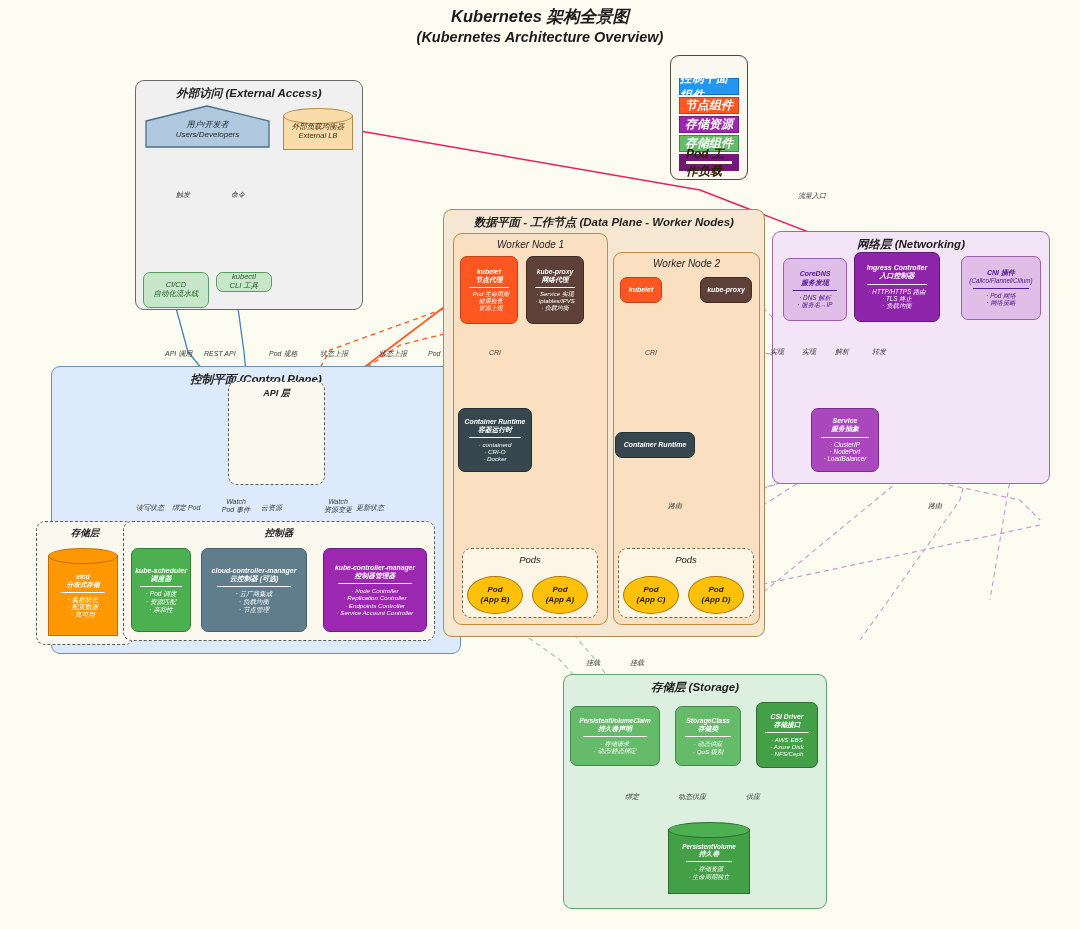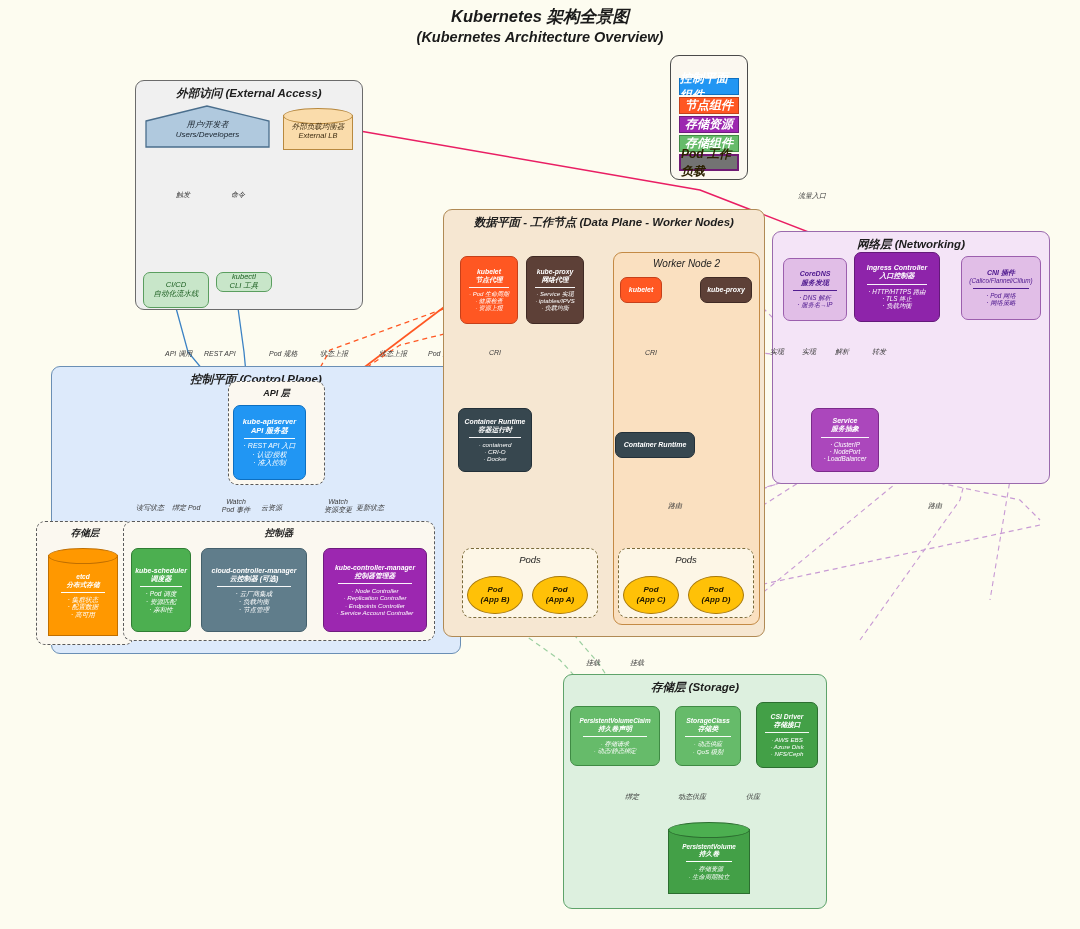--- a/index.html
+++ b/index.html
@@ -85,21 +85,21 @@
 
   .legend-row{
     position:absolute;left:8px;right:8px;height:17px;
     display:flex;align-items:center;justify-content:center;
     font-size:12px;font-weight:bold;box-sizing:border-box;
   }
   .lg-blue{background:#2196f3;border:1px solid #0d6fc0;color:#fff;}
   .lg-orange{background:#ff5722;border:1px solid #c5401a;color:#fff;}
   .lg-purple{background:#9c27b0;border:1px solid #6f1b7e;color:#fff;}
   .lg-green{background:#66bb6a;border:1px solid #3f8a44;color:#fff;}
-  .lg-amber{background:#737373;border:2px solid #701a75;color:#2b2100;}
+  .lg-amber{background:#fef9c3;border:7px solid #701a75;color:#2b2100;}
 </style>
 </head>
 <body>
 
 <div id="canvas">
 
   <div class="ttl ttl1">Kubernetes 架构全景图</div>
   <div class="ttl ttl2">(Kubernetes Architecture Overview)</div>
 
   <svg class="edges" viewBox="0 0 1080 929">
@@ -248,30 +248,20 @@
   <div class="elabel" style="left:798px;top:192px;">流量入口</div>
 
   <div class="cluster c-cp" style="left:51px;top:366px;width:410px;height:288px;">
     <div class="clabel">控制平面 (Control Plane)</div>
   </div>
 
   <div class="cluster c-dash-cp" style="left:228px;top:381px;width:97px;height:104px;">
     <div class="clabel" style="font-size:9px;">API 层</div>
   </div>
 
-  <div class="node n-blue" style="left:233px;top:405px;width:73px;height:75px;font-size:7px;">
-    <div class="hd" style="font-size:7.5px;">kube-apiserver</div>
-    <div class="hd" style="font-size:7.5px;">API 服务器</div>
-    <div class="sep"></div>
-    <div class="bl">
-      <div>· REST API 入口</div>
-      <div>· 认证/授权</div>
-      <div>· 准入控制</div>
-    </div>
-  </div>
 
   <div class="cluster c-dash" style="left:36px;top:521px;width:98px;height:124px;">
     <div class="clabel" style="font-size:9.5px;">存储层</div>
   </div>
 
   <div class="cyl" style="left:48px;top:548px;width:70px;height:88px;">
     <div class="cyl-body" style="background:#ff9800;border:1.3px solid #c06f00;border-top:none;"></div>
     <div class="cyl-top" style="background:#ff9800;border:1.3px solid #c06f00;"></div>
     <div class="cyl-txt" style="font-size:6.6px;color:#fff;padding-top:8px;">
       <div style="font-weight:bold;">etcd</div>
@@ -338,20 +328,23 @@
   <div class="elabel two" style="left:318px;top:498px;width:40px;">
     <span>Watch</span><br>
     <span>资源变更</span>
   </div>
   <div class="elabel" style="left:356px;top:504px;">更新状态</div>
 
   <div class="cluster c-dp" style="left:443px;top:209px;width:322px;height:428px;">
     <div class="clabel">数据平面 - 工作节点 (Data Plane - Worker Nodes)</div>
   </div>
 
+  <div class="cluster c-wn" style="left:453px;top:233px;width:155px;height:392px;">
+    <div class="clabel" style="font-size:10px;font-weight:normal;">Worker Node 1</div>
+  </div>
 
   <div class="node n-orange" style="left:460px;top:256px;width:58px;height:68px;font-size:6px;">
     <div class="hd" style="font-size:6.8px;">kubelet</div>
     <div class="hd" style="font-size:6.8px;">节点代理</div>
     <div class="sep"></div>
     <div class="bl">
       <div>· Pod 生命周期</div>
       <div>· 健康检查</div>
       <div>· 资源上报</div>
     </div>

